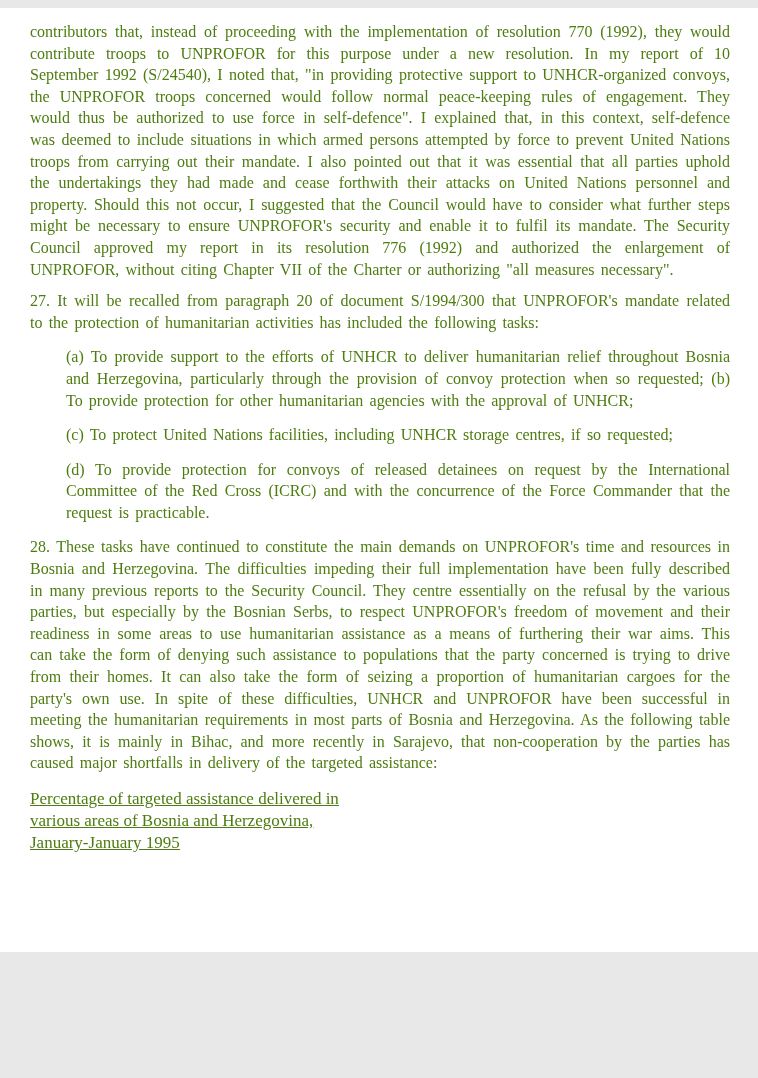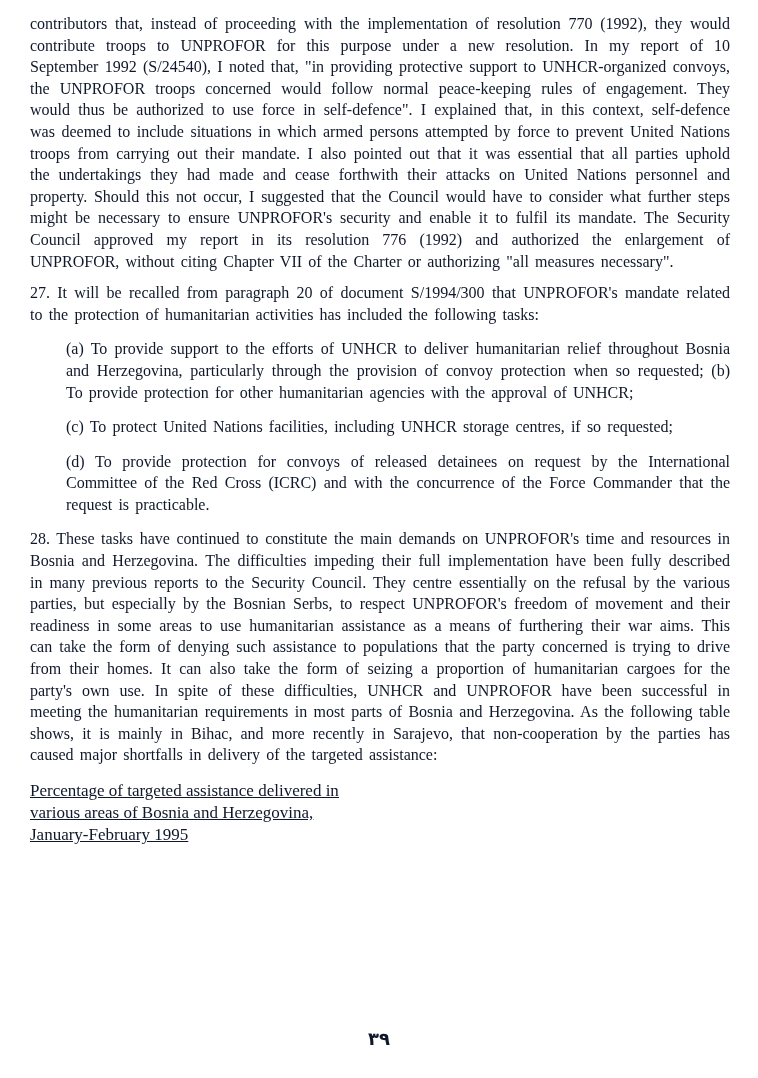--- a/index.html
+++ b/index.html
@@ -1,23 +1,23 @@
 <!DOCTYPE html>
 <html><head>
 <meta charset="utf-8">
 <style>
   html, body { margin: 0; padding: 0; background: #e8e8e8; }
   .page {
     position: relative;
     width: 758px;
-    height: 1078px;
-    margin: 0 auto;
+    height: 944px;
+    margin: 8px auto;
     background: #ffffff;
     font-family: "Liberation Serif", serif;
-    color: #0f172a;
+    color: #4d7c0f;
     overflow: hidden;
   }
   .content {
     padding: 13px 28px 0 30px;
   }
   .para {
     font-size: 16px;
     line-height: 21.6px;
     text-align: justify;
     word-spacing: 2.2px;
@@ -81,21 +81,21 @@
 
     <div class="table-block">
 
       <div class="table-title-line">
         <span>Percentage of targeted assistance delivered in</span>
       </div>
       <div class="table-title-line">
         <span>various areas of Bosnia and Herzegovina,</span>
       </div>
       <div class="table-title-line">
-        <span>January-February 1995</span>
+        <span>January-January 1995</span>
       </div>
 
       <div class="cols header-row">
         <div class="col-area"></div>
         <div class="col-val">Jan.</div>
         <div class="col-val">Mar.</div>
         <div class="col-val">Mar.</div>
         <div class="col-val">Apr.</div>
       </div>
 

